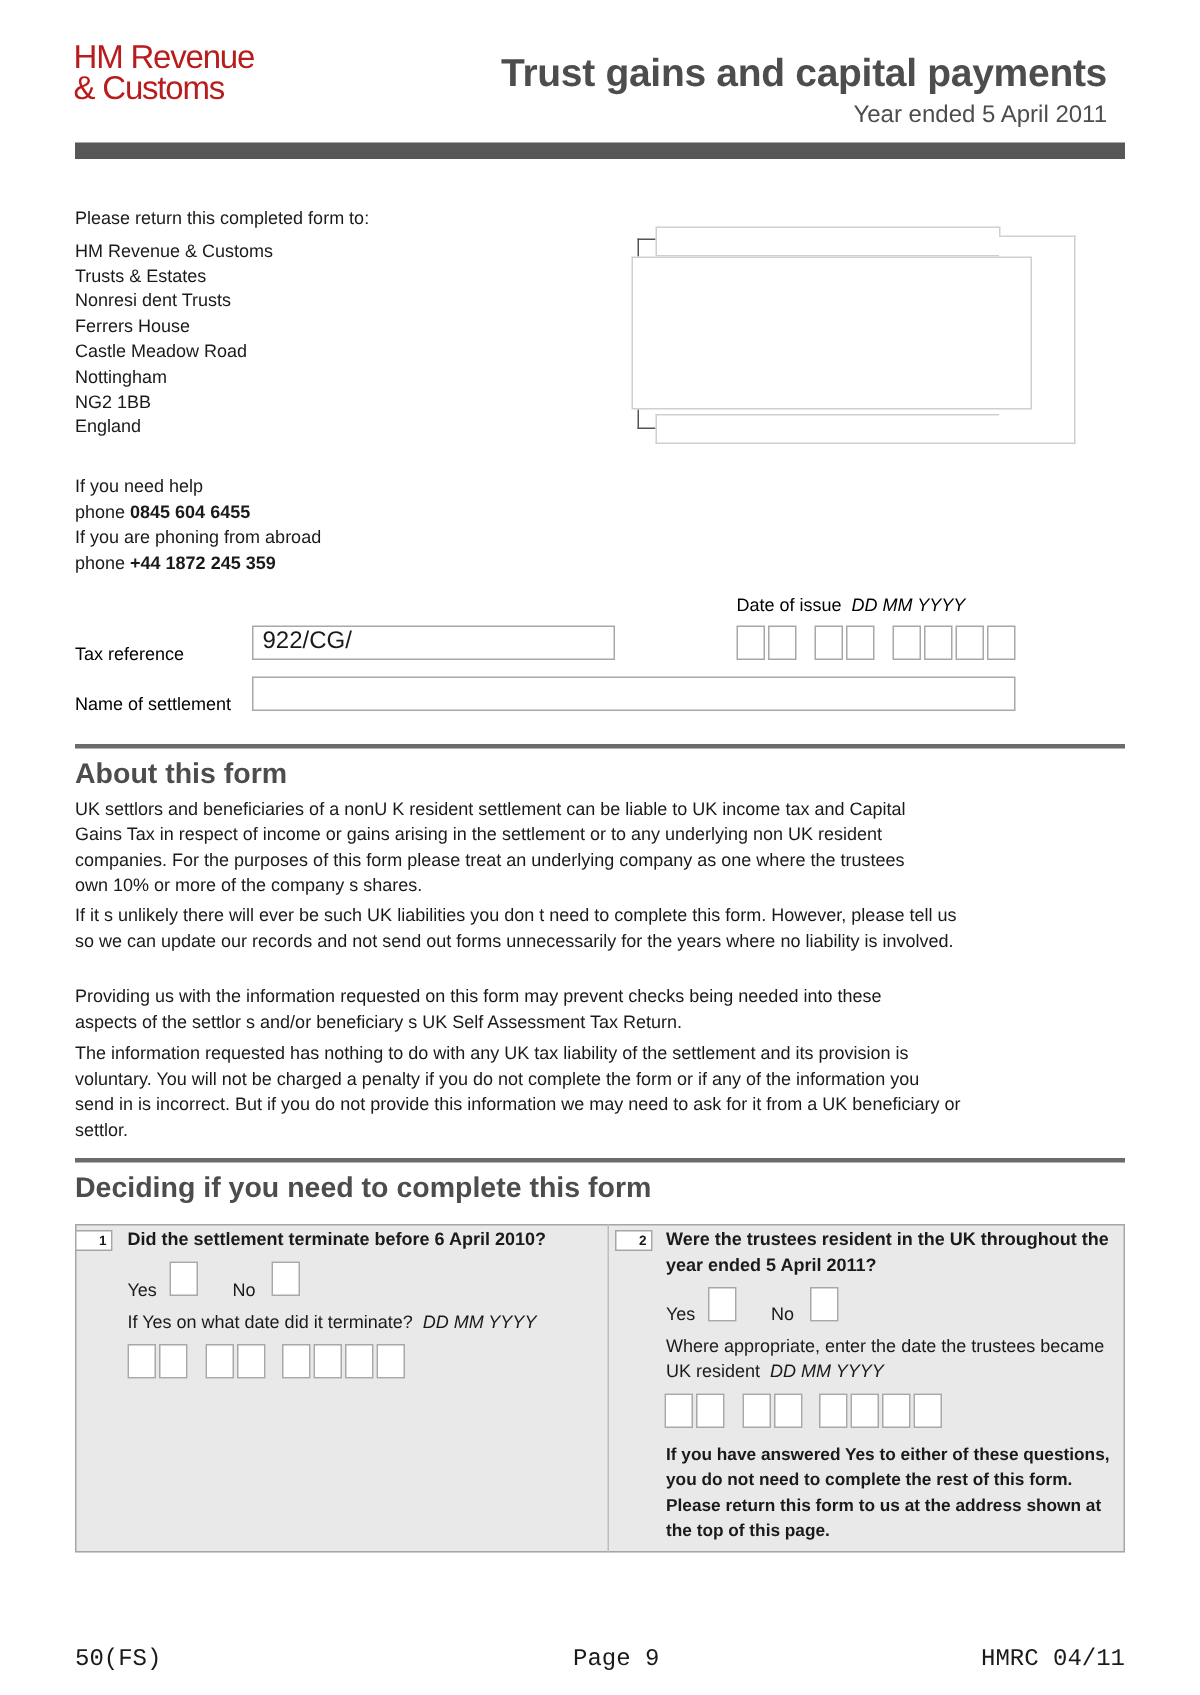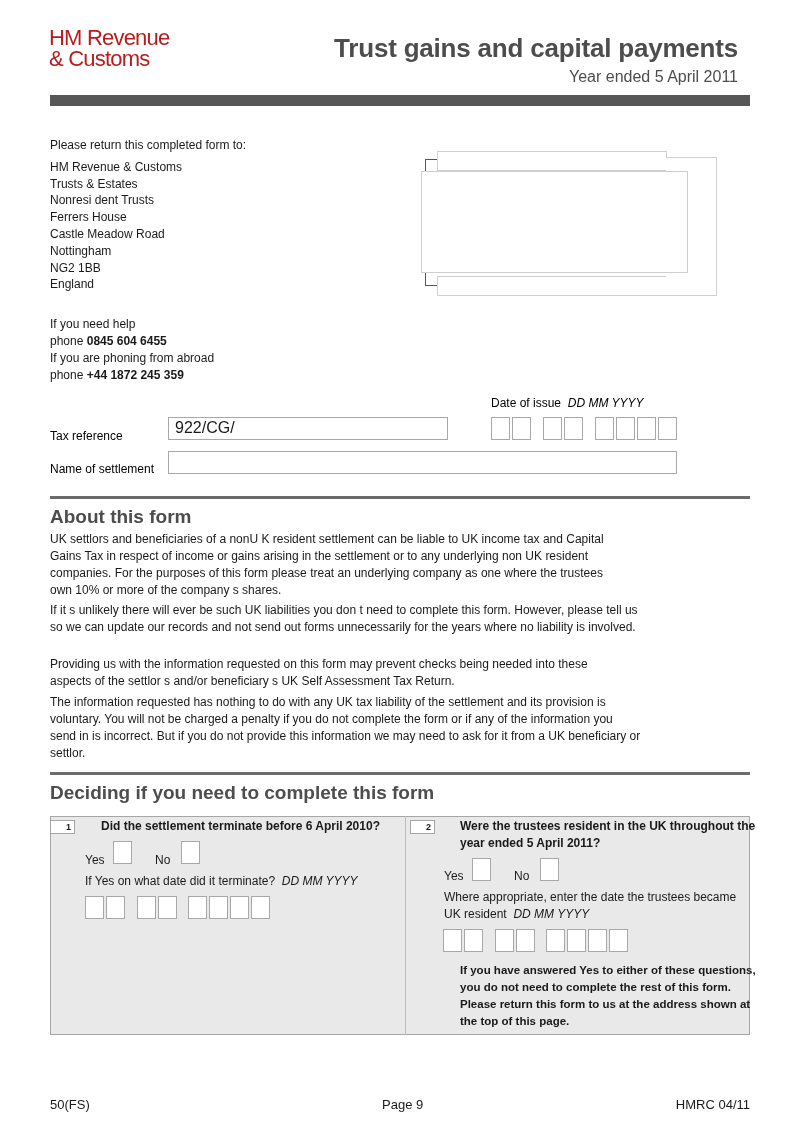--- a/index.html
+++ b/index.html
@@ -18,34 +18,34 @@
   .addr .gap { height: 5px; }
   .help { left: 50px; top: 316px; font-size: 12px; line-height: 17px; }
   .help b { font-weight: 700; }
 
   .env { border: 1px solid #cfcfcf; background: #fff; }
   .bracket { border-color: #555; border-style: solid; }
 
   .lbl { font-size: 12px; color: #000000; }
   .italic { font-style: italic; }
   .field { border: 1px solid #a8a8a8; background: #fff; box-sizing: border-box; }
-  .taxref { left: 168px; top: 417px; width: 280px; height: 23px; font-size: 16px; padding: 1px 6px; color: #1a1a1a; }
+  .taxref { left: 168px; top: 417px; width: 242px; height: 23px; font-size: 16px; padding: 1px 6px; color: #1a1a1a; }
   .nameset { left: 168px; top: 451px; width: 509px; height: 23px; }
   .box { width: 19px; height: 23px; border: 1px solid #a8a8a8; background: #fff; box-sizing: border-box; position: absolute; }
 
   .rule { left: 50px; width: 700px; height: 3px; background: #6b6b6b; }
   .h2 { left: 50px; font-size: 19px; font-weight: 700; color: #4d4d4d; }
   .para { left: 50px; width: 600px; font-size: 12px; line-height: 17px; color: #1a1a1a; }
 
   .panel { left: 50px; top: 816px; width: 700px; height: 219px; background: #e9e9e9; border: 1px solid #a6a6a6; box-sizing: border-box; }
   .divider { left: 405px; top: 816px; width: 1px; height: 219px; background: #bdbdbd; }
   .qnum { width: 25px; height: 14px; background: #fff; border: 1px solid #a6a6a6; box-sizing: border-box; font-size: 9px; text-align: right; padding-right: 3px; line-height: 12px; font-weight: 700; }
-  .qtext { font-size: 12px; font-weight: 700; line-height: 17px; color: #1a1a1a; margin-left: 16px; }
+  .qtext { font-size: 12px; font-weight: 700; line-height: 17px; color: #1a1a1a; }
   .smalltxt { font-size: 12px; line-height: 17px; color: #1a1a1a; }
-  .footer { top: 1097px; font-size: 13px; color: #1a1a1a; }
+  .footer { top: 1097px; font-size: 16px; color: #1a1a1a; font-family: Liberation Mono, monospace; }
 </style>
 </head>
 <body>
 
 <div class="abs logo">
   <div>HM Revenue</div>
   <div>&amp; Customs</div>
 </div>
 <div class="abs title">Trust gains and capital payments</div>
 <div class="abs subtitle">Year ended 5 April 2011</div>

